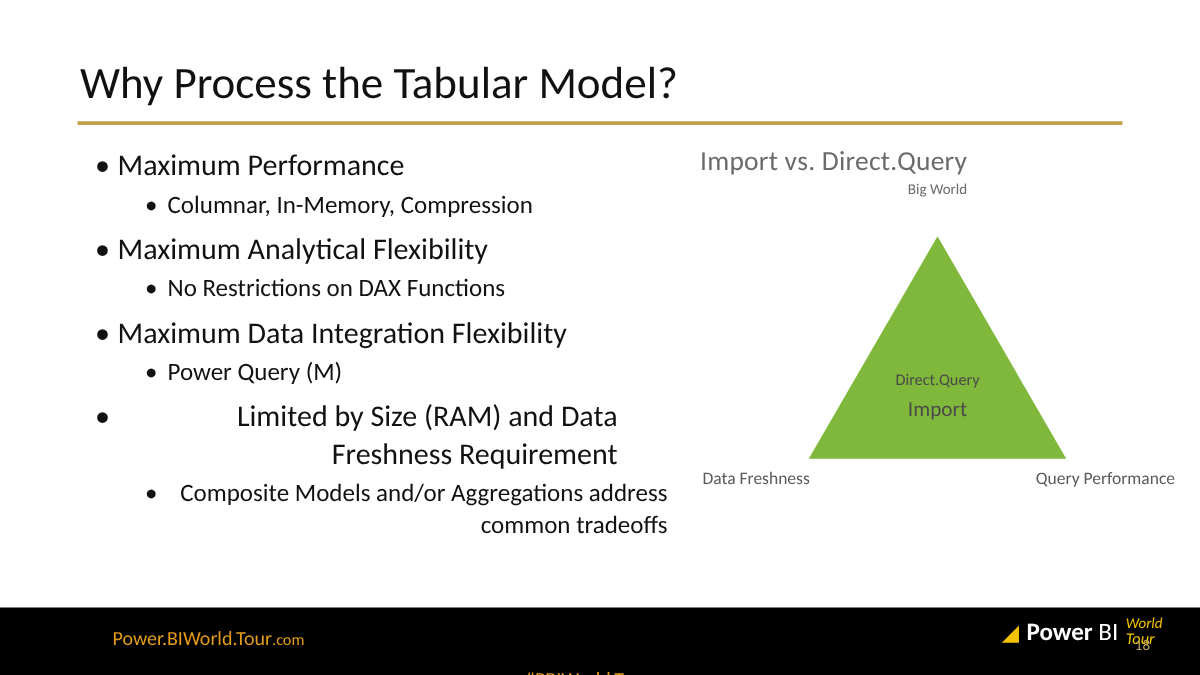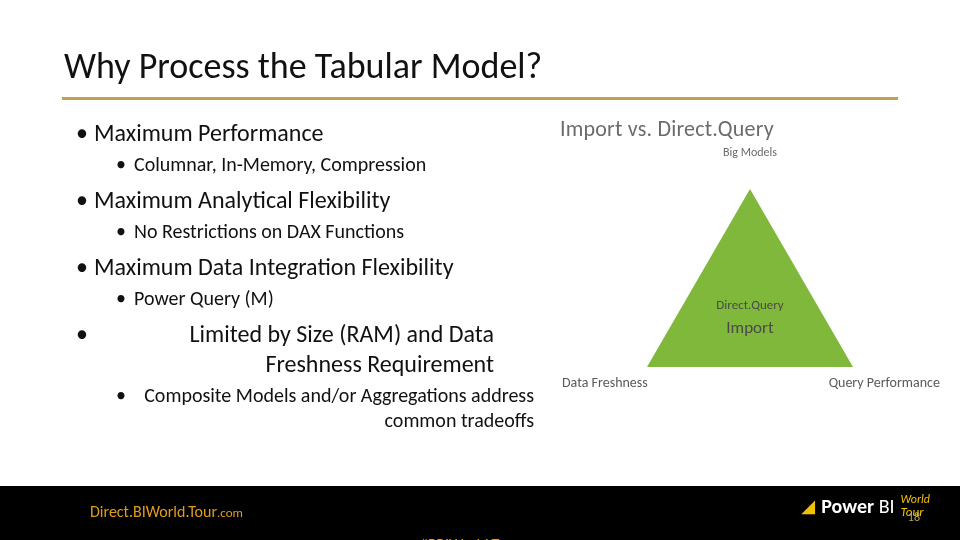--- a/index.html
+++ b/index.html
@@ -76,37 +76,37 @@
         <span class="txt">Limited by Size (RAM) and Data Freshness Requirement</span>
       </div>
     <div class="b2 two-line">
         <span class="dot">•</span>
         <span class="txt">Composite Models and/or Aggregations address common tradeoffs</span>
       </div>
   </div>
 
   <div class="fig">
     <div class="fig-title">Import vs. Direct.Query</div>
-    <div class="fig-sub">Big Models</div>
+    <div class="fig-sub">Big World</div>
     <div class="triangle-wrap">
       <svg class="triangle-svg" width="210" height="185">
         <polygon points="105,2 208,180 2,180" fill="#7fb83a"></polygon>
       </svg>
       <div class="lbl-dq">Direct.Query</div>
       <div class="lbl-import">Import</div>
       <div class="lbl-left">Data Freshness</div>
       <div class="lbl-right">Query Performance</div>
     </div>
   </div>
 
   <div class="pagenum">18</div>
 
   <div class="footer">
     <div class="footer-left">
-      <span>Direct.BIWorld.Tour</span><span class="sm">.com</span>
+      <span>Power.BIWorld.Tour</span><span class="sm">.com</span>
     </div>
     <div class="footer-mid">#PBIWorld.Tour</div>
     <div class="footer-logo">
       <span class="chev">◢</span>
       <span class="pbi"><span class="p">Power</span><span class="bi"> BI</span></span>
       <span class="stack">
         <span class="w">World</span>
         <span class="t">Tour</span>
       </span>
     </div>

